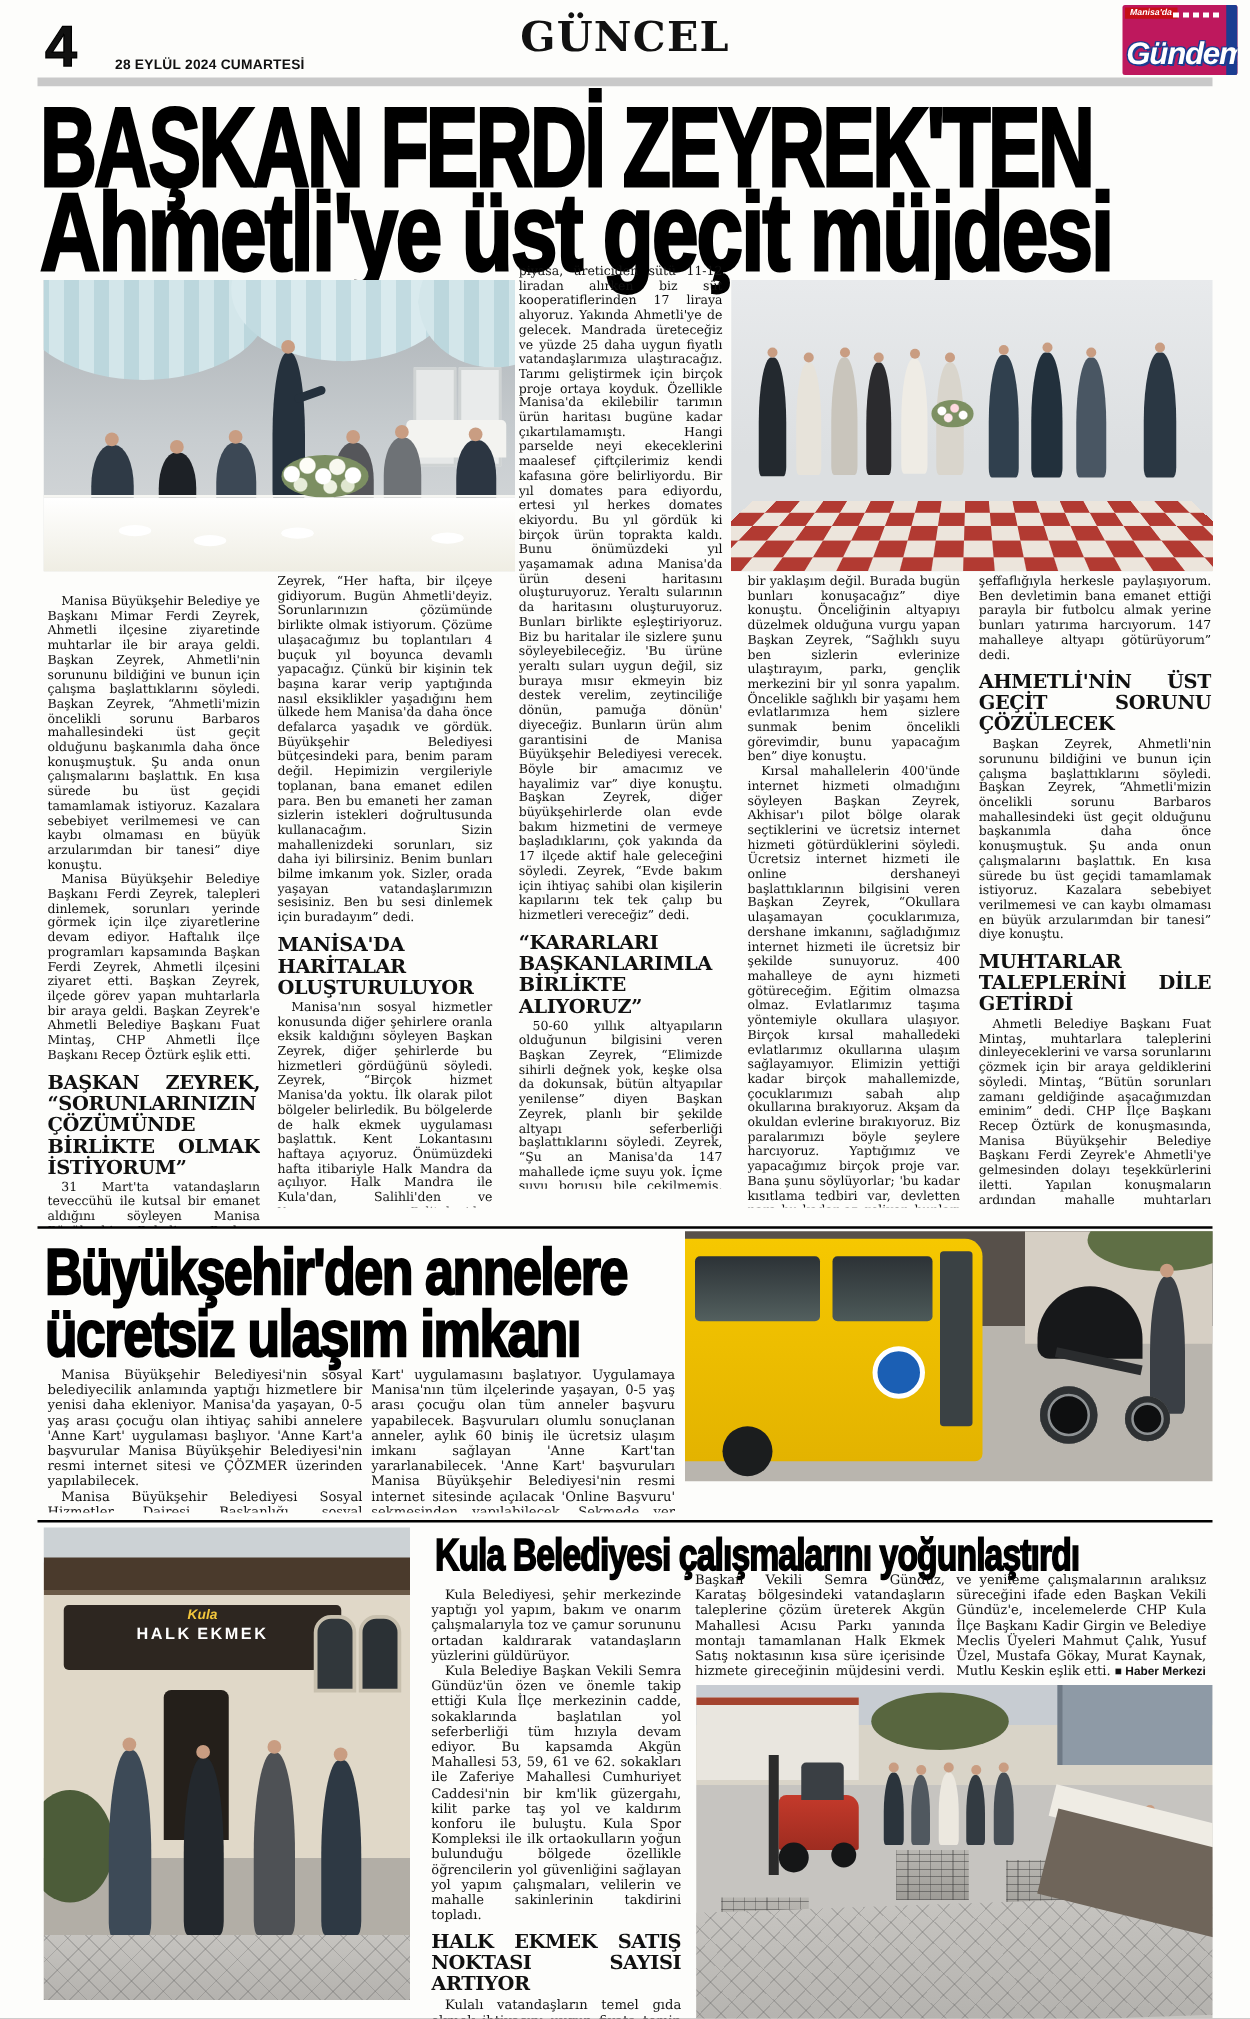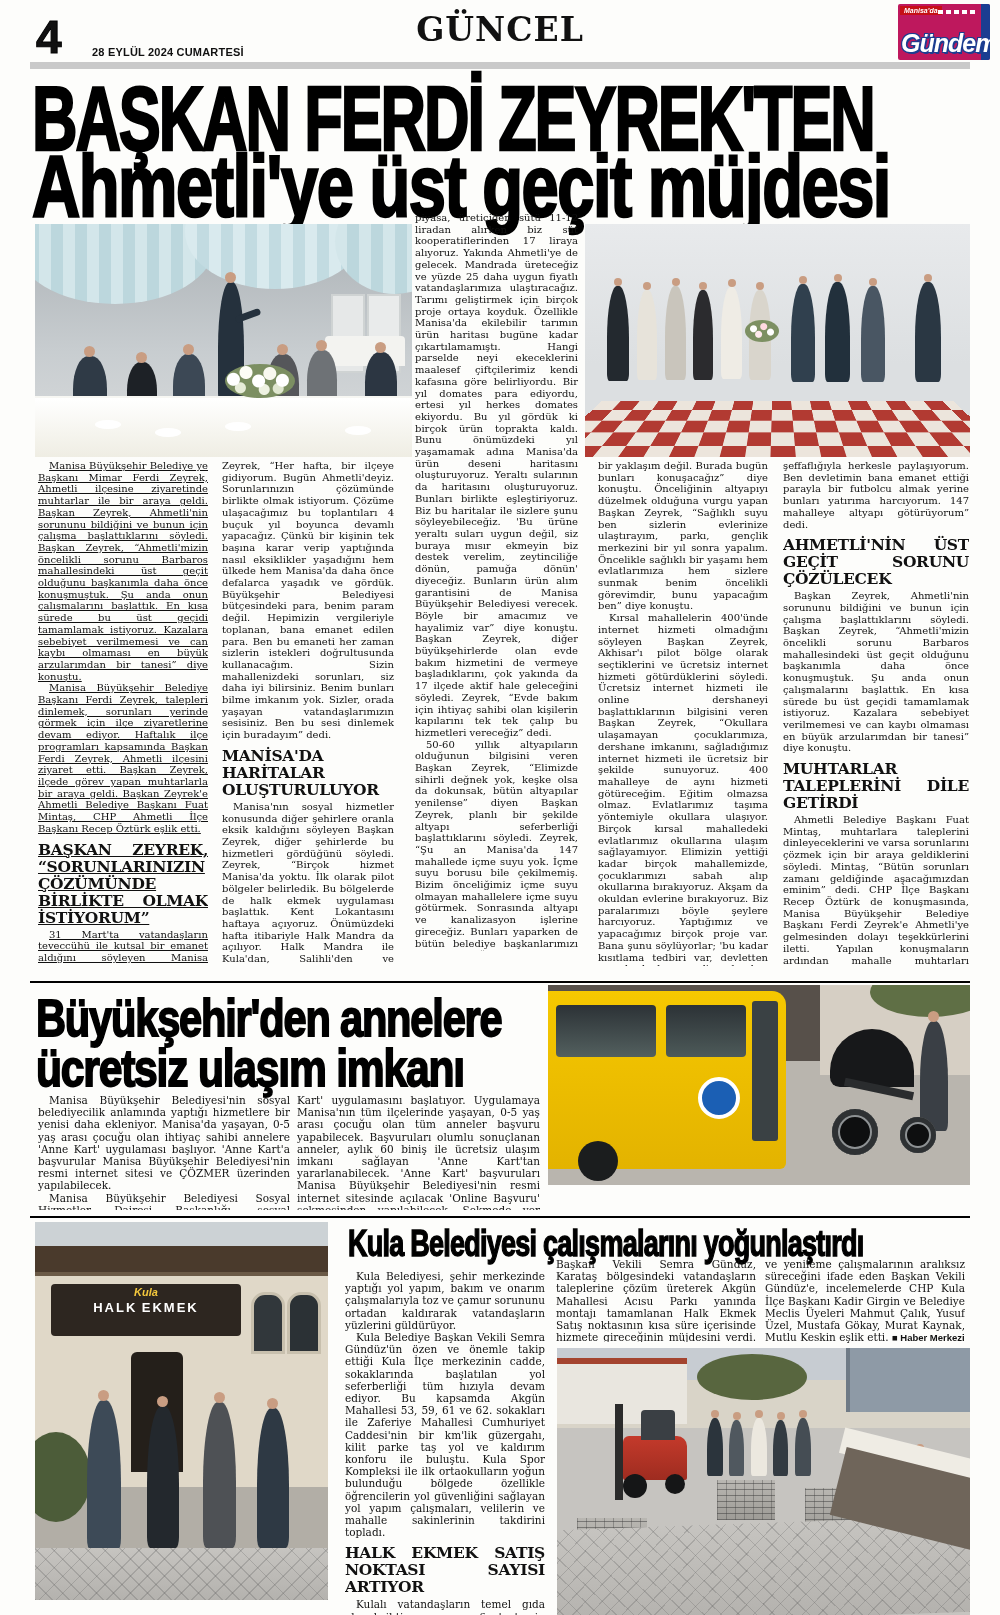--- a/index.html
+++ b/index.html
@@ -129,33 +129,34 @@
          radial-gradient(circle 4px at 25% 40%,#fff 3px,transparent 4px),
          radial-gradient(circle 4px at 55% 30%,#ffd9e0 3px,transparent 4px),
          radial-gradient(circle 4px at 75% 55%,#fff 3px,transparent 4px),
          radial-gradient(circle 4px at 40% 65%,#ffe9ee 3px,transparent 4px),#7d9063;"></div>
     <div class="fig sm" style="left:206px;top:60px;width:24px;height:98px;background:#30404e;"></div>
     <div class="fig sm" style="left:240px;top:58px;width:25px;height:100px;background:#22303c;"></div>
     <div class="fig sm" style="left:276px;top:62px;width:24px;height:96px;background:#495663;"></div>
     <div class="fig sm" style="left:330px;top:58px;width:26px;height:100px;background:#2a3743;"></div>
   </div>
 
-  <div class="col" style="left:38px;top:460px;width:170px;height:506px;text-decoration:underline;">
+  <div class="col" style="left:38px;top:476px;width:170px;height:506px;">
     <p class="ind">Manisa Büyükşehir Belediye ye Başkanı Mimar Ferdi Zeyrek, Ahmetli ilçesine ziyaretinde muhtarlar ile bir araya geldi. Başkan Zeyrek, Ahmetli'nin sorununu bildiğini ve bunun için çalışma başlattıklarını söyledi. Başkan Zeyrek, “Ahmetli'mizin öncelikli sorunu Barbaros mahallesindeki üst geçit olduğunu başkanımla daha önce konuşmuştuk. Şu anda onun çalışmalarını başlattık. En kısa sürede bu üst geçidi tamamlamak istiyoruz. Kazalara sebebiyet verilmemesi ve can kaybı olmaması en büyük arzularımdan bir tanesi” diye konuştu.</p>
     <p class="ind">Manisa Büyükşehir Belediye Başkanı Ferdi Zeyrek, talepleri dinlemek, sorunları yerinde görmek için ilçe ziyaretlerine devam ediyor. Haftalık ilçe programları kapsamında Başkan Ferdi Zeyrek, Ahmetli ilçesini ziyaret etti. Başkan Zeyrek, ilçede görev yapan muhtarlarla bir araya geldi. Başkan Zeyrek'e Ahmetli Belediye Başkanı Fuat Mintaş, CHP Ahmetli İlçe Başkanı Recep Öztürk eşlik etti.</p>
     <div class="sub">BAŞKAN ZEYREK, “SORUNLARINIZIN ÇÖZÜMÜNDE BİRLİKTE OLMAK İSTİYORUM”</div>
     <p class="ind">31 Mart'ta vatandaşların teveccühü ile kutsal bir emanet aldığını söyleyen Manisa Büyükşehir Belediye Başkanı Ferdi Zeyrek, herkese eşit hizmet götürmek için yapılan çalışmalarda 5 buçuk ayı geride bıraktıklarını söyledi. Başkan</p>
   </div>
   <div class="col" style="left:222px;top:460px;width:172px;height:506px;">
     <p>Zeyrek, “Her hafta, bir ilçeye gidiyorum. Bugün Ahmetli'deyiz. Sorunlarınızın çözümünde birlikte olmak istiyorum. Çözüme ulaşacağımız bu toplantıları 4 buçuk yıl boyunca devamlı yapacağız. Çünkü bir kişinin tek başına karar verip yaptığında nasıl eksiklikler yaşadığını hem ülkede hem Manisa'da daha önce defalarca yaşadık ve gördük. Büyükşehir Belediyesi bütçesindeki para, benim param değil. Hepimizin vergileriyle toplanan, bana emanet edilen para. Ben bu emaneti her zaman sizlerin istekleri doğrultusunda kullanacağım. Sizin mahallenizdeki sorunları, siz daha iyi bilirsiniz. Benim bunları bilme imkanım yok. Sizler, orada yaşayan vatandaşlarımızın sesisiniz. Ben bu sesi dinlemek için buradayım” dedi.</p>
     <div class="sub">MANİSA'DA HARİTALAR OLUŞTURULUYOR</div>
     <p class="ind">Manisa'nın sosyal hizmetler konusunda diğer şehirlere oranla eksik kaldığını söyleyen Başkan Zeyrek, diğer şehirlerde bu hizmetleri gördüğünü söyledi. Zeyrek, “Birçok hizmet Manisa'da yoktu. İlk olarak pilot bölgeler belirledik. Bu bölgelerde de halk ekmek uygulaması başlattık. Kent Lokantasını haftaya açıyoruz. Önümüzdeki hafta itibariyle Halk Mandra da açılıyor. Halk Mandra ile Kula'dan, Salihli'den ve Yunusemre Pelitalan'dan topladığımız sütleri peynir, yoğurt ve şişeleme süt olarak vatandaşımıza en uygun, en sağlıklı şekilde sunmayı amaçlıyoruz. Bugün için</p>
   </div>
   <div class="col" style="left:415px;top:212px;width:163px;height:739px;">
     <p>piyasa, üreticiden sütü 11-12 liradan alırken biz süt kooperatiflerinden 17 liraya alıyoruz. Yakında Ahmetli'ye de gelecek. Mandrada üreteceğiz ve yüzde 25 daha uygun fiyatlı vatandaşlarımıza ulaştıracağız. Tarımı geliştirmek için birçok proje ortaya koyduk. Özellikle Manisa'da ekilebilir tarımın ürün haritası bugüne kadar çıkartılamamıştı. Hangi parselde neyi ekeceklerini maalesef çiftçilerimiz kendi kafasına göre belirliyordu. Bir yıl domates para ediyordu, ertesi yıl herkes domates ekiyordu. Bu yıl gördük ki birçok ürün toprakta kaldı. Bunu önümüzdeki yıl yaşamamak adına Manisa'da ürün deseni haritasını oluşturuyoruz. Yeraltı sularının da haritasını oluşturuyoruz. Bunları birlikte eşleştiriyoruz. Biz bu haritalar ile sizlere şunu söyleyebileceğiz. 'Bu ürüne yeraltı suları uygun değil, siz buraya mısır ekmeyin biz destek verelim, zeytinciliğe dönün, pamuğa dönün' diyeceğiz. Bunların ürün alım garantisini de Manisa Büyükşehir Belediyesi verecek. Böyle bir amacımız ve hayalimiz var” diye konuştu. Başkan Zeyrek, diğer büyükşehirlerde olan evde bakım hizmetini de vermeye başladıklarını, çok yakında da 17 ilçede aktif hale geleceğini söyledi. Zeyrek, “Evde bakım için ihtiyaç sahibi olan kişilerin kapılarını tek tek çalıp bu hizmetleri vereceğiz” dedi.</p>
+    <div class="sub">“KARARLARI BAŞKANLARIMLA BİRLİKTE ALIYORUZ”</div>
     <p class="ind">50-60 yıllık altyapıların olduğunun bilgisini veren Başkan Zeyrek, “Elimizde sihirli değnek yok, keşke olsa da dokunsak, bütün altyapılar yenilense” diyen Başkan Zeyrek, planlı bir şekilde altyapı seferberliği başlattıklarını söyledi. Zeyrek, “Şu an Manisa'da 147 mahallede içme suyu yok. İçme suyu borusu bile çekilmemiş. Bizim önceliğimiz içme suyu olmayan mahallelere içme suyu götürmek. Sonrasında altyapı ve kanalizasyon işlerine gireceğiz. Bunları yaparken de bütün belediye başkanlarımızı tek tek çağırıyoruz. Ahmetli Belediye Başkanı Fuat Mintaş'ı da ekibiyle birlikte çağırıp önceliğiniz neresi, nerden başlayalım diye sorduk. Ben sizler kadar Ahmetli'yi bilemem. Ahmetli'yi bilmeden şuradan başlayacağım demek doğru</p>
   </div>
   <div class="col" style="left:598px;top:460px;width:170px;height:506px;">
     <p>bir yaklaşım değil. Burada bugün bunları konuşacağız” diye konuştu. Önceliğinin altyapıyı düzelmek olduğuna vurgu yapan Başkan Zeyrek, “Sağlıklı suyu ben sizlerin evlerinize ulaştırayım, parkı, gençlik merkezini bir yıl sonra yapalım. Öncelikle sağlıklı bir yaşamı hem evlatlarımıza hem sizlere sunmak benim öncelikli görevimdir, bunu yapacağım ben” diye konuştu.</p>
     <p class="ind">Kırsal mahallelerin 400'ünde internet hizmeti olmadığını söyleyen Başkan Zeyrek, Akhisar'ı pilot bölge olarak seçtiklerini ve ücretsiz internet hizmeti götürdüklerini söyledi. Ücretsiz internet hizmeti ile online dershaneyi başlattıklarının bilgisini veren Başkan Zeyrek, “Okullara ulaşamayan çocuklarımıza, dershane imkanını, sağladığımız internet hizmeti ile ücretsiz bir şekilde sunuyoruz. 400 mahalleye de aynı hizmeti götüreceğim. Eğitim olmazsa olmaz. Evlatlarımız taşıma yöntemiyle okullara ulaşıyor. Birçok kırsal mahalledeki evlatlarımız okullarına ulaşım sağlayamıyor. Elimizin yettiği kadar birçok mahallemizde, çocuklarımızı sabah alıp okullarına bırakıyoruz. Akşam da okuldan evlerine bırakıyoruz. Biz paralarımızı böyle şeylere harcıyoruz. Yaptığımız ve yapacağımız birçok proje var. Bana şunu söylüyorlar; 'bu kadar kısıtlama tedbiri var, devletten para bu kadar az geliyor, bunları nasıl yapıyorsun' diyorlar. Harcadığım her parayı tüm</p>
   </div>
   <div class="col" style="left:783px;top:460px;width:186px;height:506px;">
     <p>şeffaflığıyla herkesle paylaşıyorum. Ben devletimin bana emanet ettiği parayla bir futbolcu almak yerine bunları yatırıma harcıyorum. 147 mahalleye altyapı götürüyorum” dedi.</p>
     <div class="sub">AHMETLİ'NİN ÜST GEÇİT SORUNU ÇÖZÜLECEK</div>
     <p class="ind">Başkan Zeyrek, Ahmetli'nin sorununu bildiğini ve bunun için çalışma başlattıklarını söyledi. Başkan Zeyrek, “Ahmetli'mizin öncelikli sorunu Barbaros mahallesindeki üst geçit olduğunu başkanımla daha önce konuşmuştuk. Şu anda onun çalışmalarını başlattık. En kısa sürede bu üst geçidi tamamlamak istiyoruz. Kazalara sebebiyet verilmemesi ve can kaybı olmaması en büyük arzularımdan bir tanesi” diye konuştu.</p>
@@ -192,21 +193,21 @@
     <div class="abs" style="left:296px;top:100px;width:70px;height:8px;background:#2a2c2e;transform:rotate(12deg);"></div>
     <div class="abs" style="left:284px;top:124px;width:46px;height:46px;border-radius:50%;background:#0e0f10;box-shadow:inset 0 0 0 6px #2e3133, inset 0 0 0 8px #8e9294;"></div>
     <div class="abs" style="left:352px;top:132px;width:36px;height:36px;border-radius:50%;background:#0e0f10;box-shadow:inset 0 0 0 5px #2e3133, inset 0 0 0 7px #8e9294;"></div>
   </div>
 
   <div class="rule" style="left:30px;top:1216px;width:940px;"></div>
   <div class="hl" id="hl-a3">Kula Belediyesi çalışmalarını yoğunlaştırdı</div>
 
   <div class="photo" style="left:35px;top:1222px;width:293px;height:378px;background:linear-gradient(#ccd2d5 0 8%,#e0d8c8 8% 70%,#b2aea6 70%);">
     <div class="abs" style="left:0;top:24px;width:100%;height:26px;background:#4a3a2c;box-shadow:0 4px 0 #6b5a47;"></div>
-    <div class="abs" style="left:16px;top:62px;width:190px;height:46px;background:#2d2username2620;background:#2d2620;border-radius:4px;padding:3px 0;">
+    <div class="abs" style="left:16px;top:62px;width:190px;height:46px;background:#2d2username2620;background:#2d2620;border-radius:4px;padding:3px 16px;">
       <div class="signtext" style="font-size:11px;color:#f3c73c;font-style:italic;">Kula</div>
       <div class="signtext"><span style="font-size:13px;letter-spacing:2px;">HALK</span>&nbsp;<span style="font-size:13px;letter-spacing:2px;">EKMEK</span></div>
     </div>
     <div class="abs" style="left:216px;top:70px;width:28px;height:56px;background:#31373b;border-radius:14px 14px 0 0;border:3px solid #c8c0ae;"></div>
     <div class="abs" style="left:252px;top:70px;width:28px;height:56px;background:#2b3135;border-radius:14px 14px 0 0;border:3px solid #c8c0ae;"></div>
     <div class="abs" style="left:96px;top:130px;width:52px;height:120px;background:#241f1a;border-radius:6px 6px 0 0;"></div>
     <div class="abs" style="left:-14px;top:210px;width:70px;height:90px;border-radius:50%;background:#4c5c39;"></div>
     <div class="fig" style="left:52px;top:178px;width:34px;height:150px;background:#3d4a57;"></div>
     <div class="fig" style="left:112px;top:184px;width:32px;height:142px;background:#23282d;"></div>
     <div class="fig" style="left:168px;top:180px;width:33px;height:146px;background:#4e5155;"></div>

